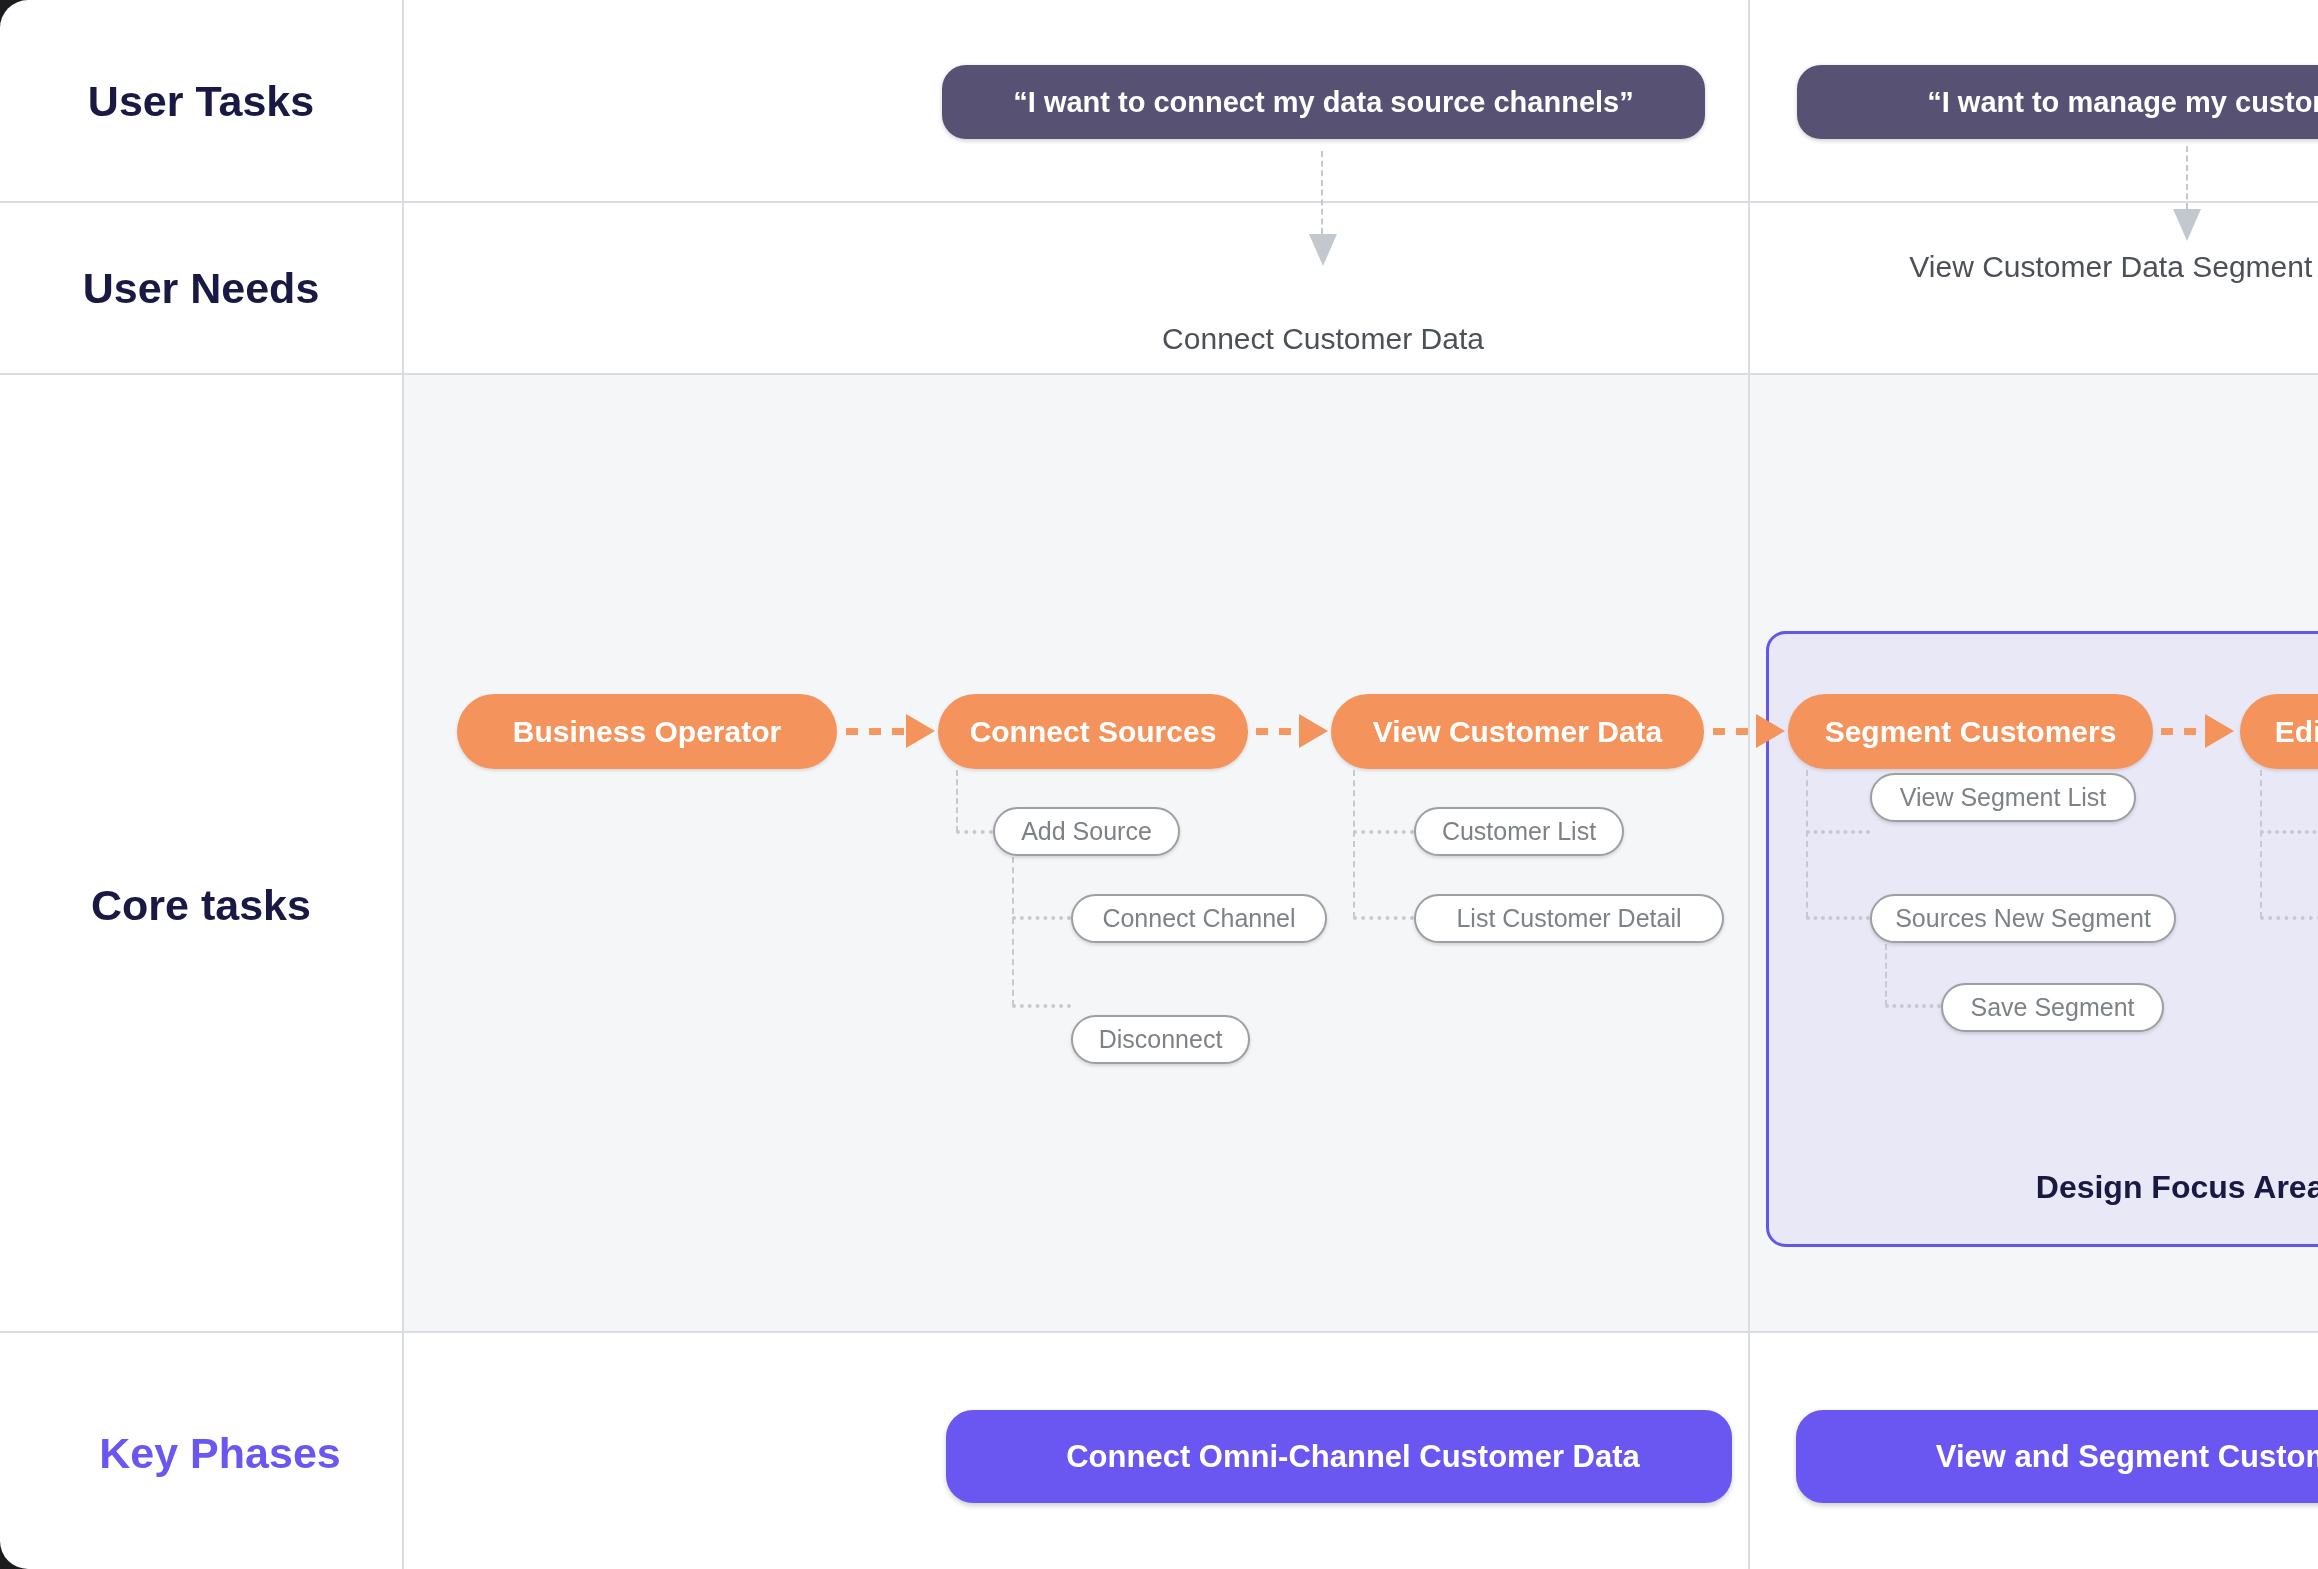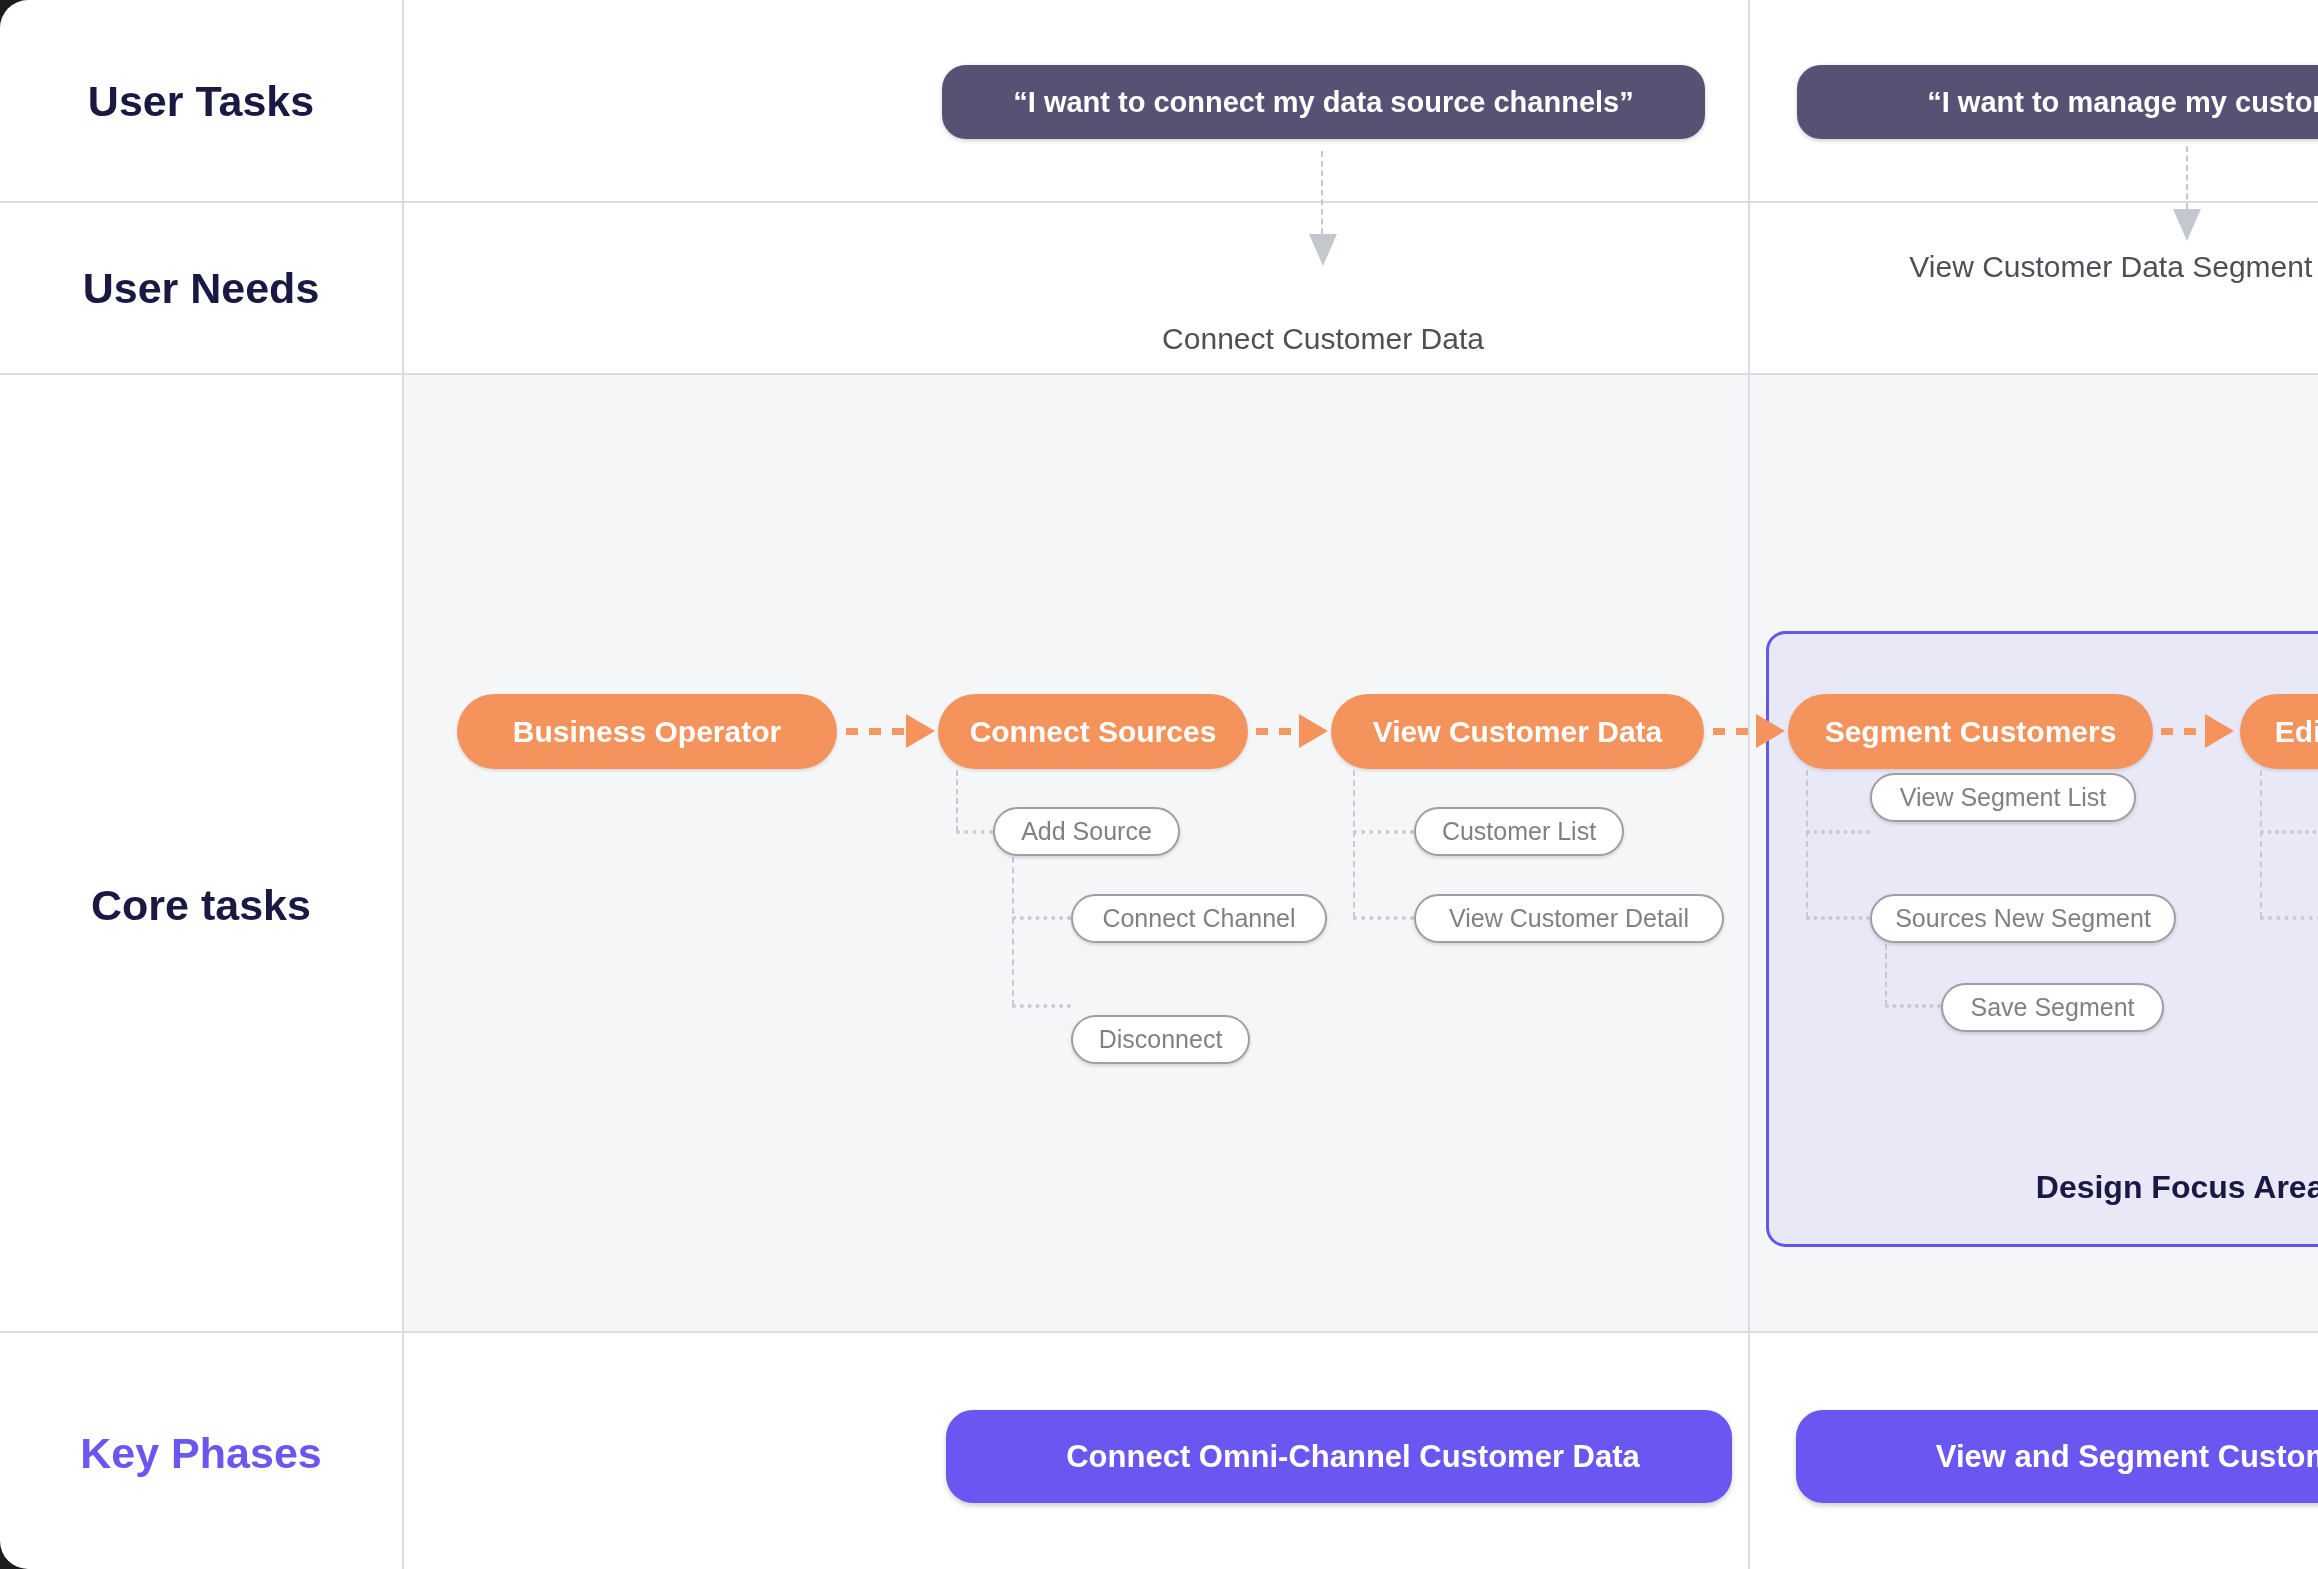--- a/index.html
+++ b/index.html
@@ -56,21 +56,21 @@
 
   <div class="gline gline-h" style="top:201px;"></div>
   <div class="gline gline-h" style="top:373px;"></div>
   <div class="gline gline-h" style="top:1331px;"></div>
   <div class="gline gline-v" style="left:402px;"></div>
   <div class="gline gline-v" style="left:1748px;"></div>
 
   <div class="rowlabel" style="top:77px;">User Tasks</div>
   <div class="rowlabel" style="top:264px;">User Needs</div>
   <div class="rowlabel" style="top:881px;">Core tasks</div>
-  <div class="rowlabel purple" style="top:1429px;">Key Phases</div>
+  <div class="rowlabel purple" style="top:1429px;padding-left:19px;">Key Phases</div>
 
   <div class="quote-pill" style="left:942px;top:65px;width:763px;">“I want to connect my data source channels”</div>
   <div class="quote-pill" style="left:1797px;top:65px;width:781px;">“I want to manage my customer data”</div>
 
   <div class="vdash-gray" style="left:1321px;top:151px;height:83px;"></div>
   <div class="head-down" style="left:1309px;top:234px;"></div>
   <div class="vdash-gray" style="left:2186px;top:146px;height:63px;"></div>
   <div class="head-down" style="left:2173px;top:209px;"></div>
 
   <div class="needs-text" style="left:975px;top:273px;width:696px;margin-top:44px;">Connect Customer Data</div>
@@ -109,21 +109,21 @@
 
   <div class="vdash" style="left:2260px;top:770px;height:148px;"></div>
   <div class="hdot" style="left:2260px;top:830px;width:64px;"></div>
   <div class="hdot" style="left:2260px;top:916px;width:61px;"></div>
 
   <div class="subpill" style="left:993px;top:807px;width:187px;">Add Source</div>
   <div class="subpill" style="left:1071px;top:894px;width:256px;">Connect Channel</div>
   <div class="subpill" style="left:1071px;top:983px;width:179px;margin-top:32px;">Disconnect</div>
 
   <div class="subpill" style="left:1414px;top:807px;width:210px;">Customer List</div>
-  <div class="subpill" style="left:1414px;top:894px;width:310px;">View Customer Detail</div>
+  <div class="subpill" style="left:1414px;top:894px;width:310px;">List Customer Detail</div>
 
   <div class="subpill" style="left:1870px;top:773px;width:266px;">View Segment List</div>
   <div class="subpill" style="left:1870px;top:894px;width:306px;">Sources New Segment</div>
   <div class="subpill" style="left:1941px;top:983px;width:223px;">Save Segment</div>
 
   <div class="focus-label">Design Focus Areas</div>
 
   <div class="btn-purple" style="left:946px;width:758px;padding-left:28px;">Connect Omni-Channel Customer Data</div>
   <div class="btn-purple" style="left:1796px;width:782px;">View and Segment Customer Data</div>
 

